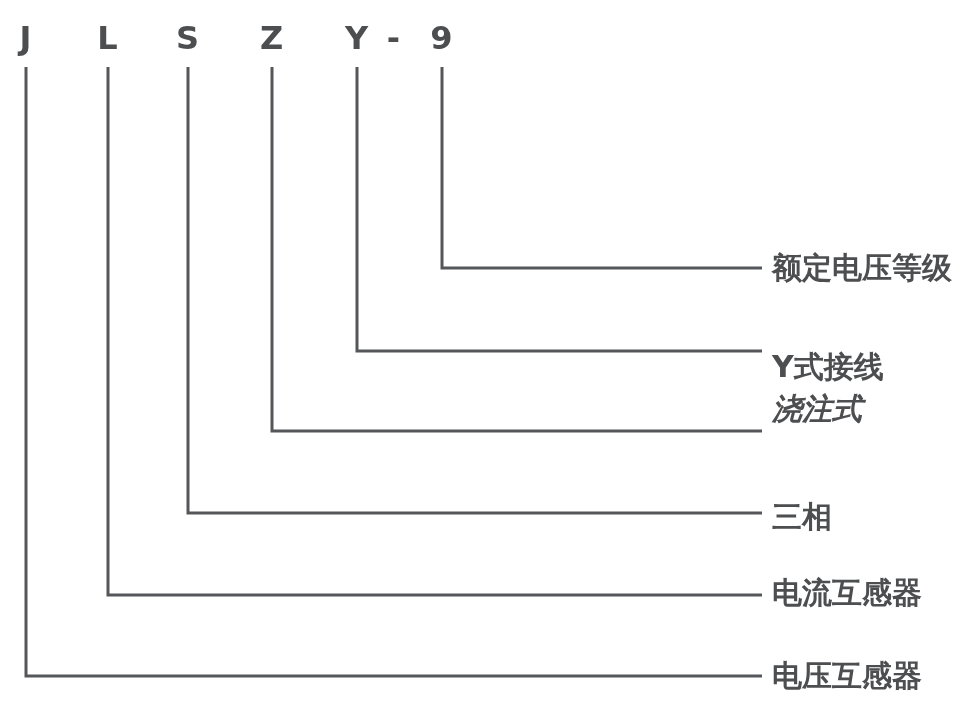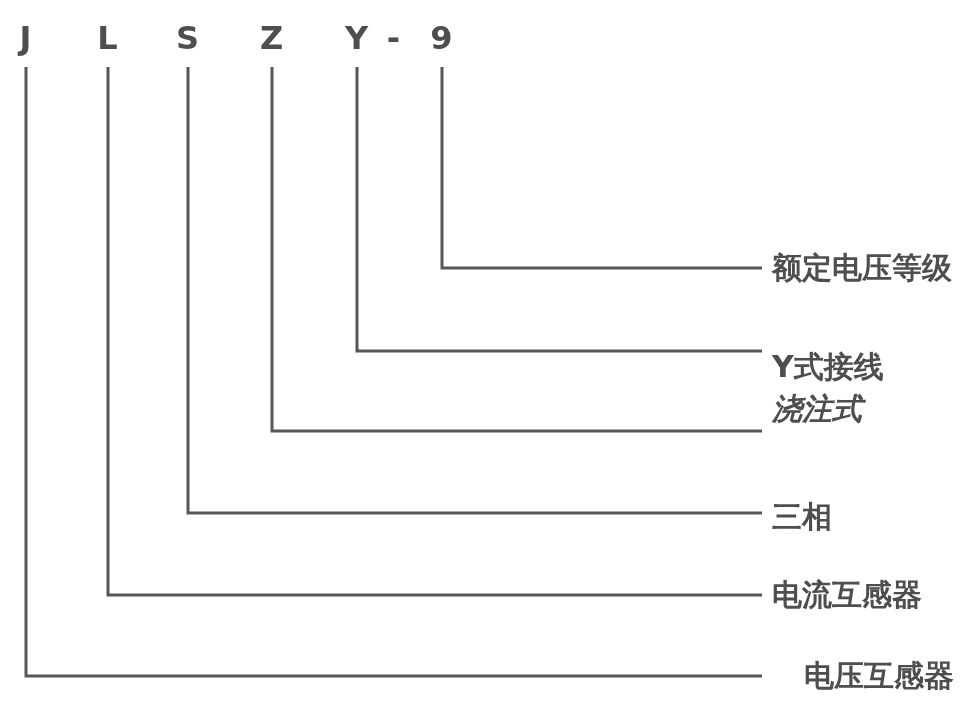--- a/index.html
+++ b/index.html
@@ -73,16 +73,16 @@
       <span class="code-part" style="left: 272px;">Z</span>
       <span class="code-part" style="left: 357px;">Y</span>
       <span class="code-part" style="left: 394px;">-</span>
       <span class="code-part" style="left: 442px;">9</span>
     </div>
   <div id="legend-layer">
       <span class="legend-label" style="top: 268px;">额定电压等级</span>
       <span class="legend-label" style="top: 367px;">Y式接线</span>
       <span class="legend-label" style="top: 409px; font-style: italic;">浇注式</span>
       <span class="legend-label" style="top: 517px;">三相</span>
-      <span class="legend-label" style="top: 595px;">电流互感器</span>
-      <span class="legend-label" style="top: 676px; margin-left: 32px;">电压互感器</span>
+      <span class="legend-label" style="top: 595px; font-family: Liberation Mono, monospace;">电流互感器</span>
+      <span class="legend-label" style="top: 676px;">电压互感器</span>
     </div>
 </div>
 
 </body></html>

